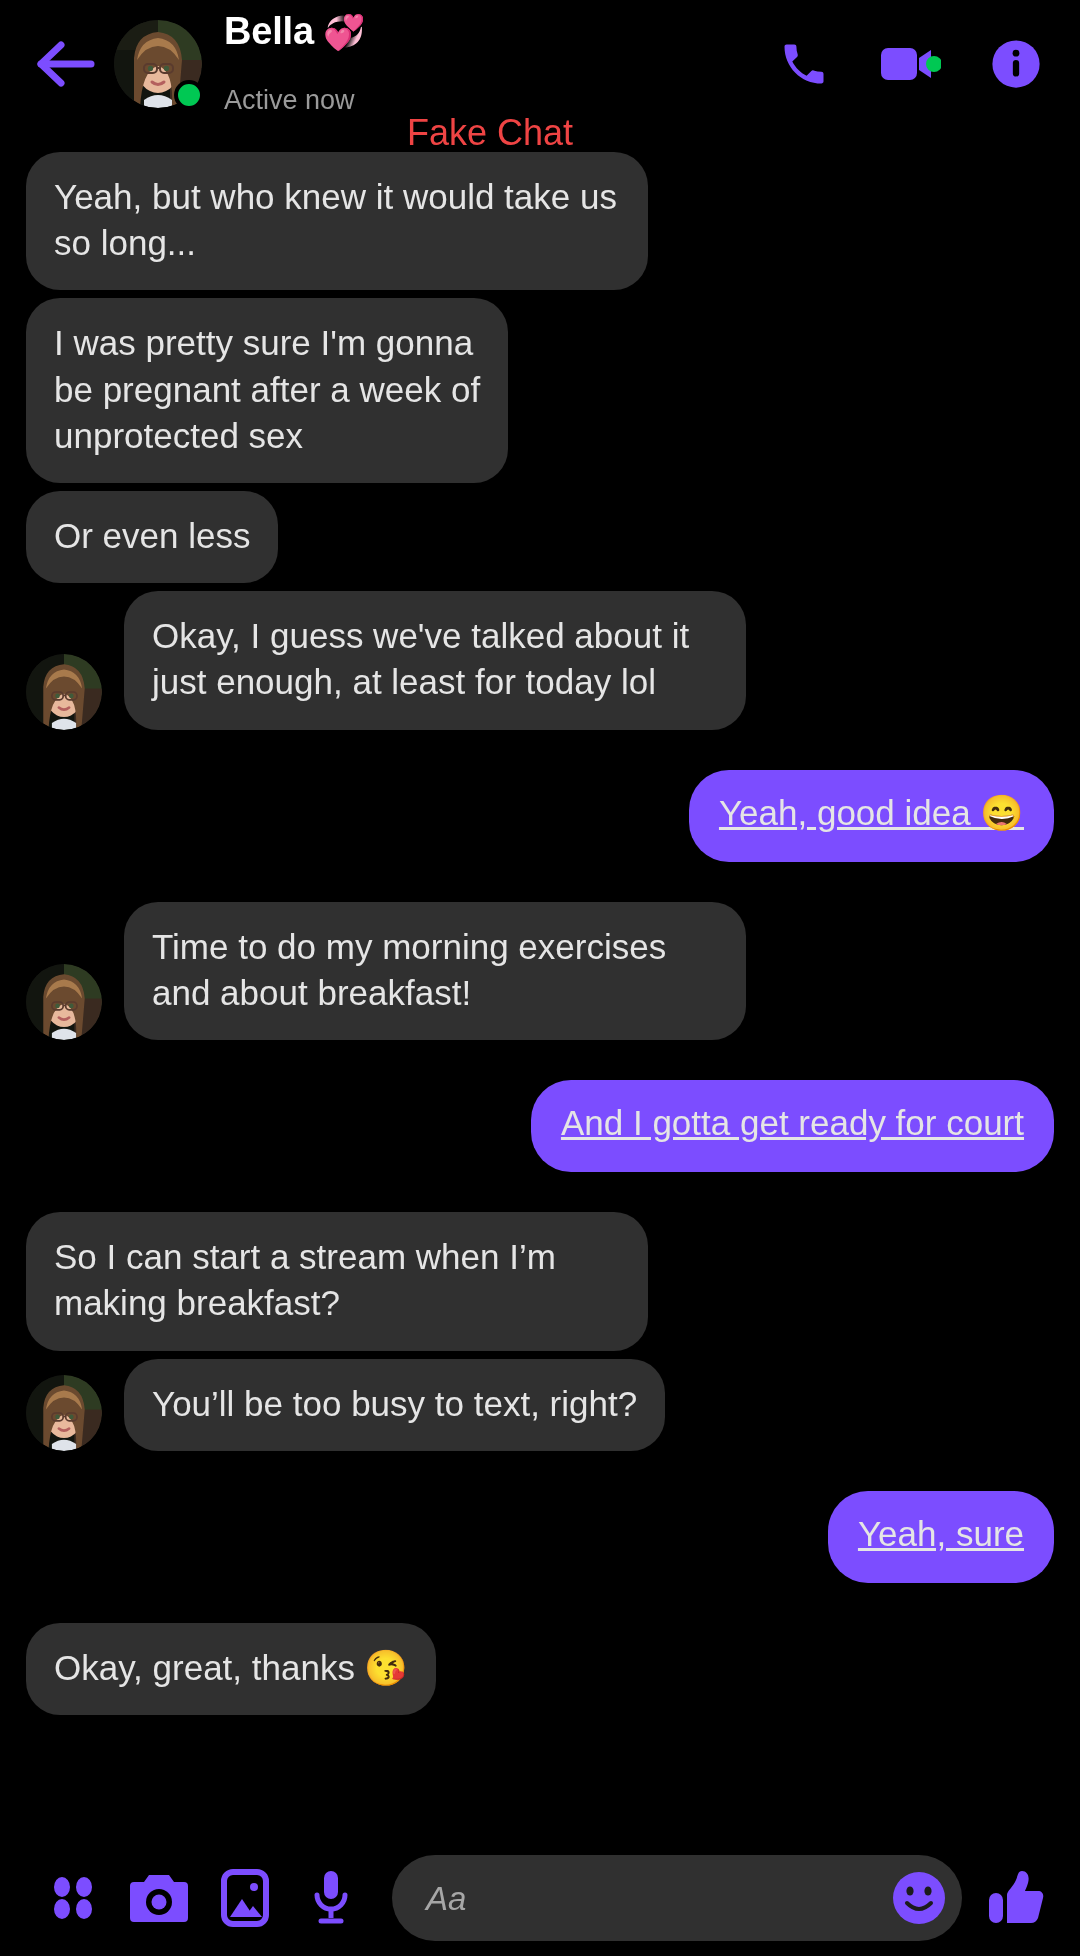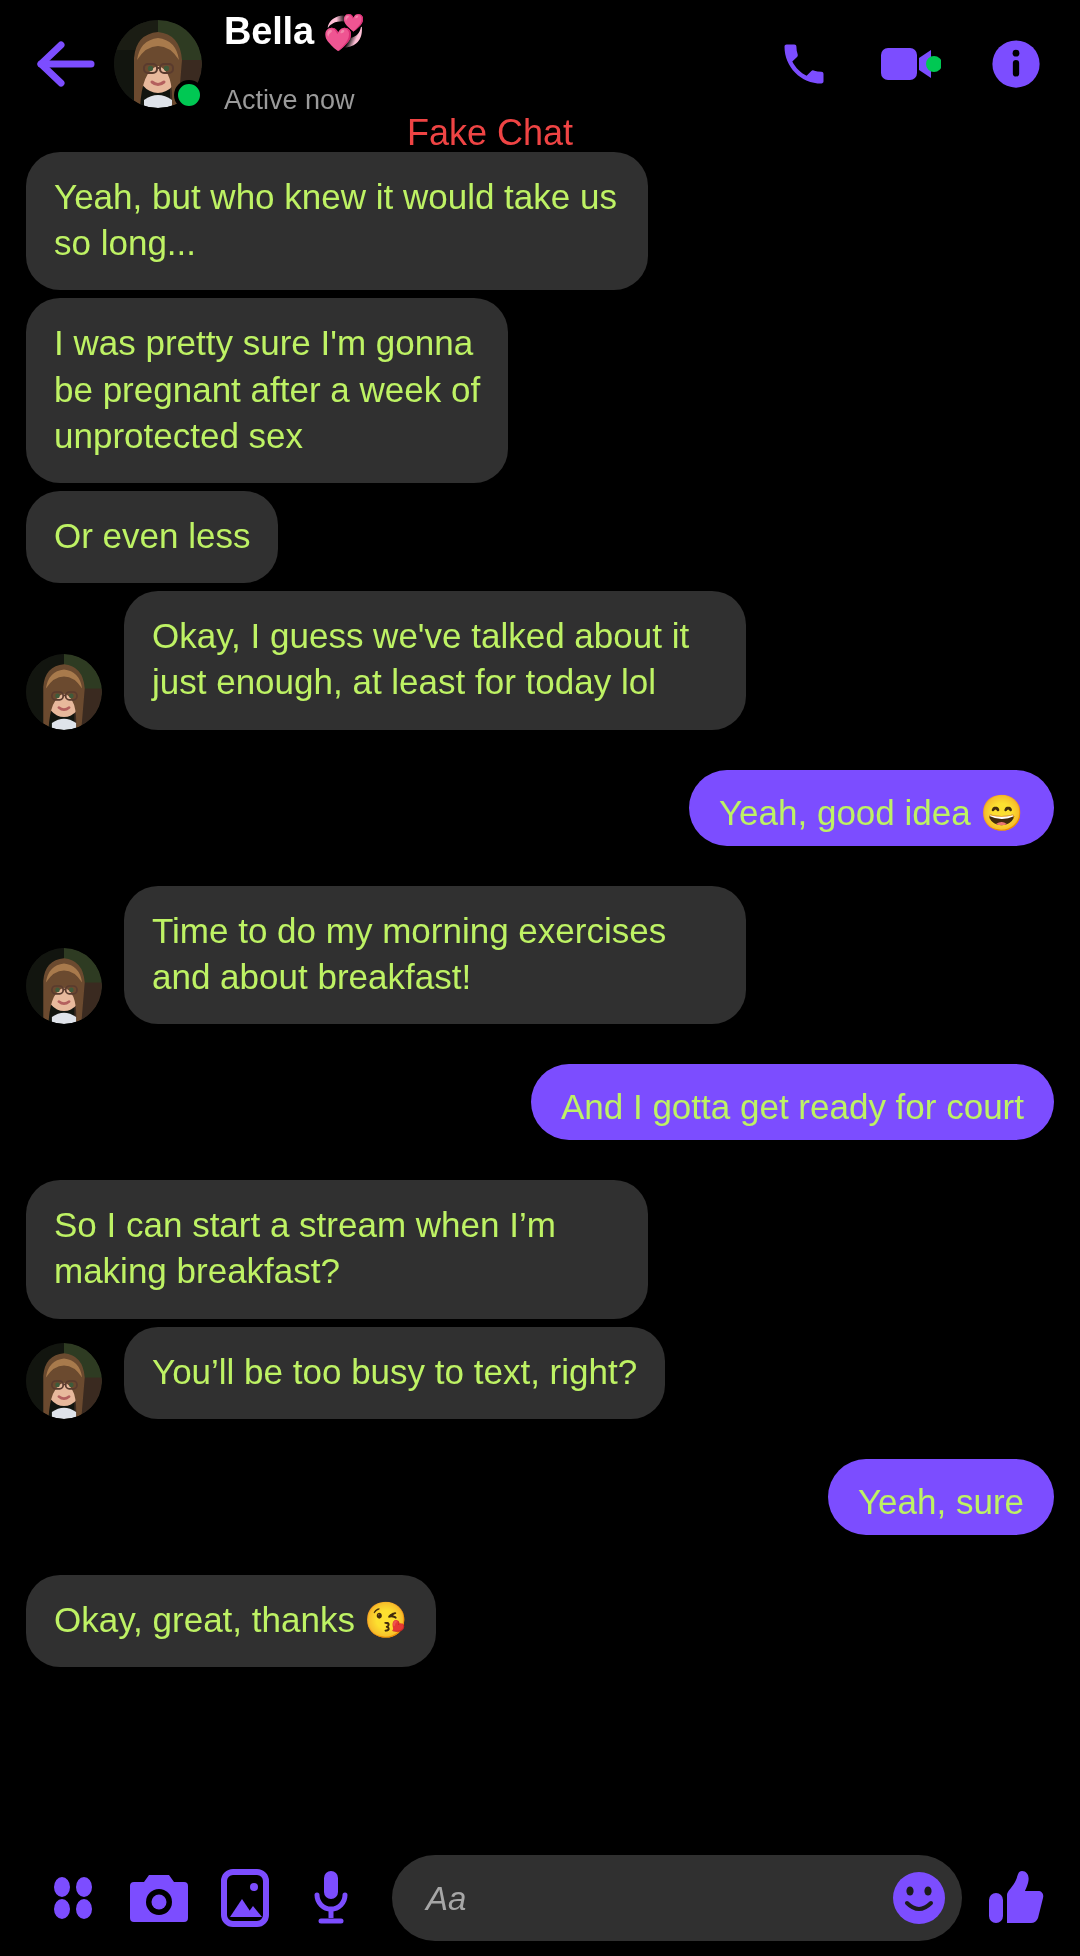--- a/index.html
+++ b/index.html
@@ -128,33 +128,34 @@
     overflow: hidden;
     position: relative;
     background: #141412;
   }
 
   .bubble {
     max-width: 622px;
     padding: 22px 28px 24px 28px;
     font-size: 35px;
     line-height: 1.32;
-    color: #bef264;
+    color: #e5e5e5;
     word-wrap: break-word;
     white-space: pre-wrap;
     cursor: pointer;
   }
   .bubble.in {
     background: #303030;
     border-radius: 34px;
   }
   .bubble.out {
     background: #7C4DFF;
     border-radius: 40px;
-    padding: 20px 30px 10px 30px;
+    padding: 20px 30px 26px 30px;
+    text-decoration: underline;
   }
   
   .r-tl-s { border-top-left-radius: 8px; }
 
   .gap-s  { margin-bottom: 8px; }
   .gap-l  { margin-bottom: 40px; }
 
   
   .composer {
     flex: 0 0 116px;

